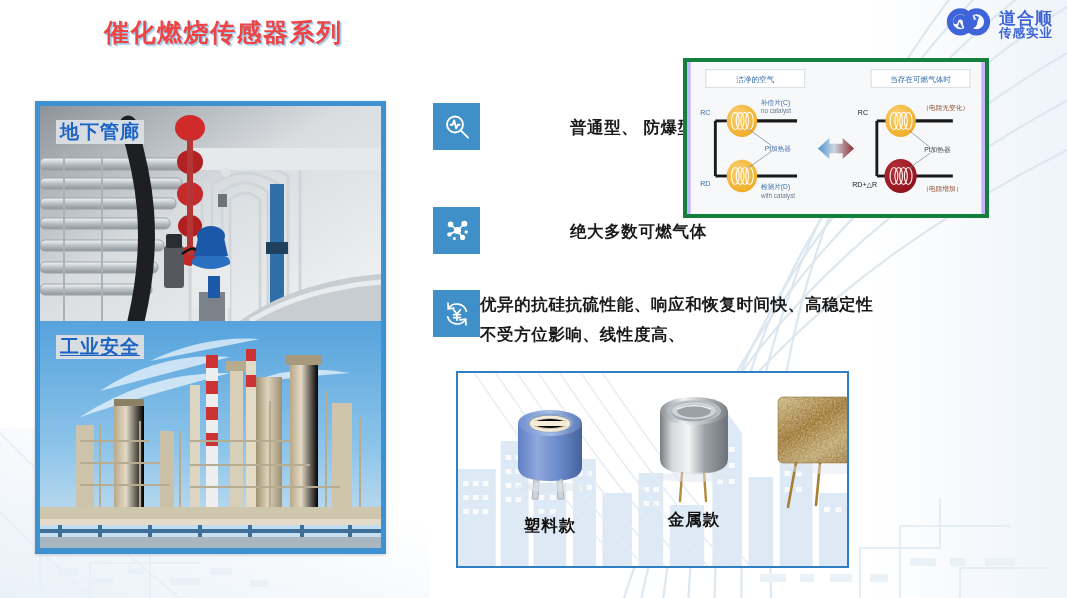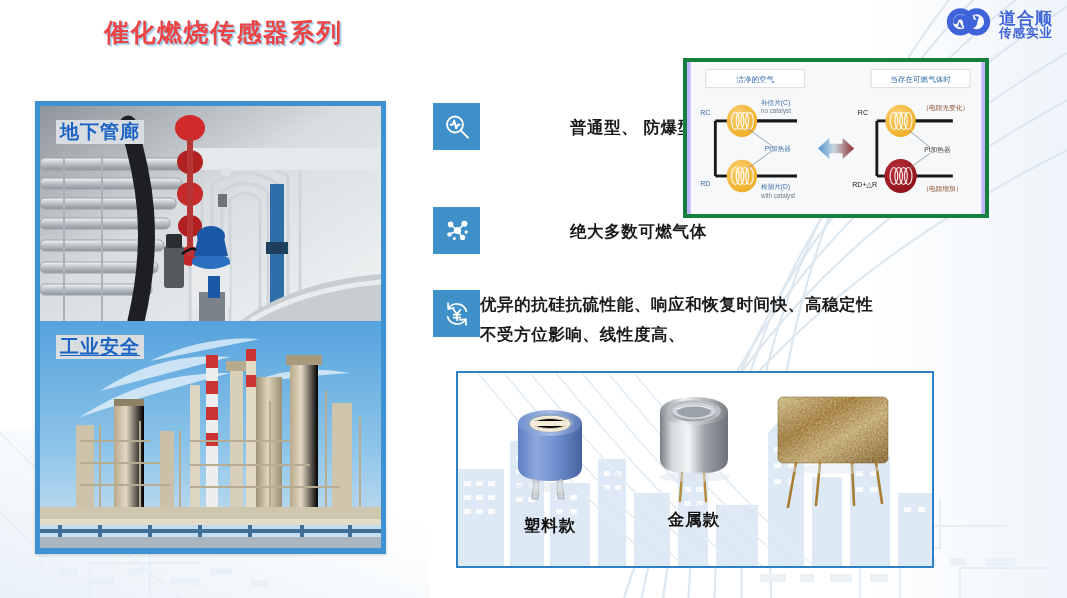--- a/index.html
+++ b/index.html
@@ -60,21 +60,21 @@
   #feature-2 .feat-text { margin-left:90px; margin-top:8px; }
   #feature-3 { left:433px; top:290px; }
   #feature-3 .feat-text { margin-top:-2px; }
 
   
   .diagram { position:absolute; left:683px; top:58px; width:306px; height:160px;
      border:4px solid #15803d; background:#c4b5fd; }
   .diagram svg { width:100%; height:100%; display:block; }
 
   
-  .products { position:absolute; left:456px; top:371px; width:478px; height:197px;
+  .products { position:absolute; left:456px; top:371px; width:393px; height:197px;
      border:2px solid #2f7fc4; background:#ffffff; overflow:hidden; }
   .products-bg { position:absolute; inset:0; }
   .products-bg svg { width:100%; height:100%; display:block; }
   .product { position:absolute; text-align:center; }
   .product .plabel { font-size:16.5px; font-weight:bold; color:#111; letter-spacing:1px; }
   .product .pimg { position:relative; }
   .product .pimg svg { display:block; }
   #product-0 { left:22px; top:28px; width:140px; }
   #product-1 { left:166px; top:4px; width:140px; }
   #product-2 { left:300px; top:6px; width:165px; }

